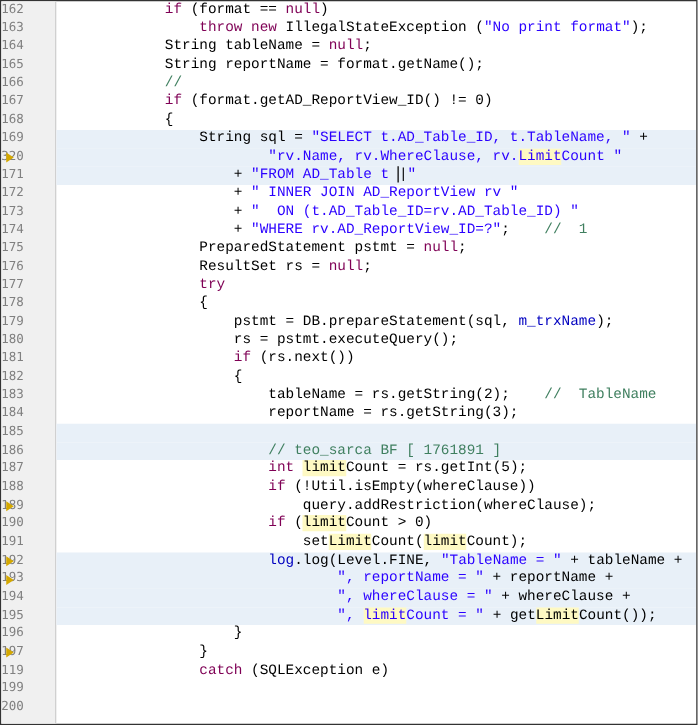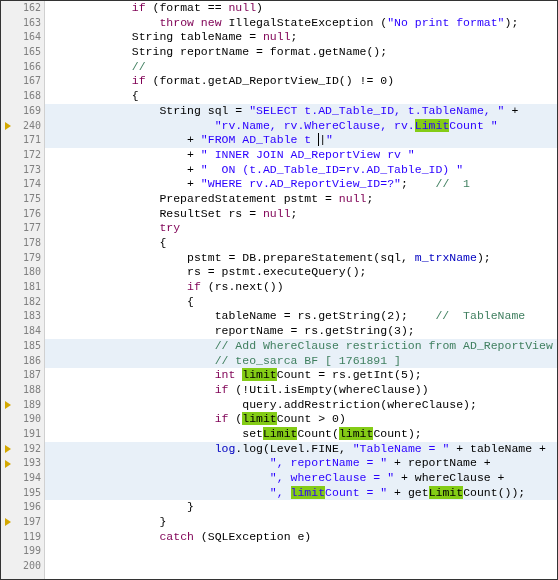--- a/index.html
+++ b/index.html
@@ -18,21 +18,20 @@
     display: flex;
     flex-direction: column;
     flex-shrink: 0;
   }
   .gutter-line {
     height: 14.7px;
     line-height: 14.7px;
     display: flex;
     align-items: center;
     position: relative;
-    justify-content: flex-end;
     padding-right: 3px;
   }
   .lnum {
     font-size: 10px;
     color: #808080;
     font-family: Consolas, monospace;
   }
   .marker {
     position: absolute;
     left: 2px;
@@ -59,21 +58,21 @@
     line-height: 14.7px;
     white-space: pre;
     padding-left: 4px;
   }
   .hl { background: #e8f0f8; }
   .k { color: #7f0055; font-weight: normal; }
   .s { color: #2a00ff; }
   .c { color: #3f7f5f; }
   .m { color: #000000; }
   .f { color: #0000c0; text-align: right; }
-  .sel { background: #84cc16; }
+  .sel { background: #fef9c3; }
   .cursor { border-left: 1px solid #000; }
 </style>
 </head>
 <body>
 
 <div class="gutter">
     <div class="gutter-line">
       <span class="lnum">162</span>
     </div>
     <div class="gutter-line">
@@ -94,21 +93,21 @@
     <div class="gutter-line">
       <span class="lnum">168</span>
     </div>
     <div class="gutter-line">
       <span class="lnum">169</span>
     </div>
     <div class="gutter-line">
       <span class="marker">
         <span class="arrow"></span>
       </span>
-      <span class="lnum">240</span>
+      <span class="lnum">320</span>
     </div>
     <div class="gutter-line">
       <span class="lnum">171</span>
     </div>
     <div class="gutter-line">
       <span class="lnum">172</span>
     </div>
     <div class="gutter-line">
       <span class="lnum">173</span>
     </div>
@@ -223,21 +222,21 @@
     <div class="line"><span>                PreparedStatement pstmt = </span><span class="k">null</span><span>;</span></div>
     <div class="line"><span>                ResultSet rs = </span><span class="k">null</span><span>;</span></div>
     <div class="line"><span>                </span><span class="k">try</span></div>
     <div class="line"><span>                {</span></div>
     <div class="line"><span>                    pstmt = DB.</span><span class="m">prepareStatement</span><span>(sql, </span><span class="f">m_trxName</span><span>);</span></div>
     <div class="line"><span>                    rs = pstmt.executeQuery();</span></div>
     <div class="line"><span>                    </span><span class="k">if</span><span> (rs.next())</span></div>
     <div class="line"><span>                    {</span></div>
     <div class="line"><span>                        tableName = rs.getString(2);    </span><span class="c">//  TableName</span></div>
     <div class="line"><span>                        reportName = rs.getString(3);</span></div>
-    <div class="line hl"><span>                        </span><span class="c">// Add WhereClause restriction from AD_ReportView</span></div>
+    <div class="line hl"><span>                        </span></div>
     <div class="line hl"><span>                        </span><span class="c">// teo_sarca BF [ 1761891 ]</span></div>
     <div class="line"><span>                        </span><span class="k">int</span><span> </span><span class="sel">limit</span><span>Count = rs.getInt(5);</span></div>
     <div class="line"><span>                        </span><span class="k">if</span><span> (!Util.</span><span class="m">isEmpty</span><span>(whereClause))</span></div>
     <div class="line"><span>                            query.addRestriction(whereClause);</span></div>
     <div class="line"><span>                        </span><span class="k">if</span><span> (</span><span class="sel">limit</span><span>Count &gt; 0)</span></div>
     <div class="line"><span>                            set</span><span class="sel">Limit</span><span>Count(</span><span class="sel">limit</span><span>Count);</span></div>
     <div class="line hl"><span>                        </span><span class="f">log</span><span>.log(Level.</span><span class="m">FINE</span><span>, </span><span class="s">"TableName = "</span><span> + tableName +</span></div>
     <div class="line hl"><span>                                </span><span class="s">", reportName = "</span><span> + reportName +</span></div>
     <div class="line hl"><span>                                </span><span class="s">", whereClause = "</span><span> + whereClause +</span></div>
     <div class="line hl"><span>                                </span><span class="s">", </span><span class="s sel">limit</span><span class="s">Count = "</span><span> + get</span><span class="sel">Limit</span><span>Count());</span></div>

